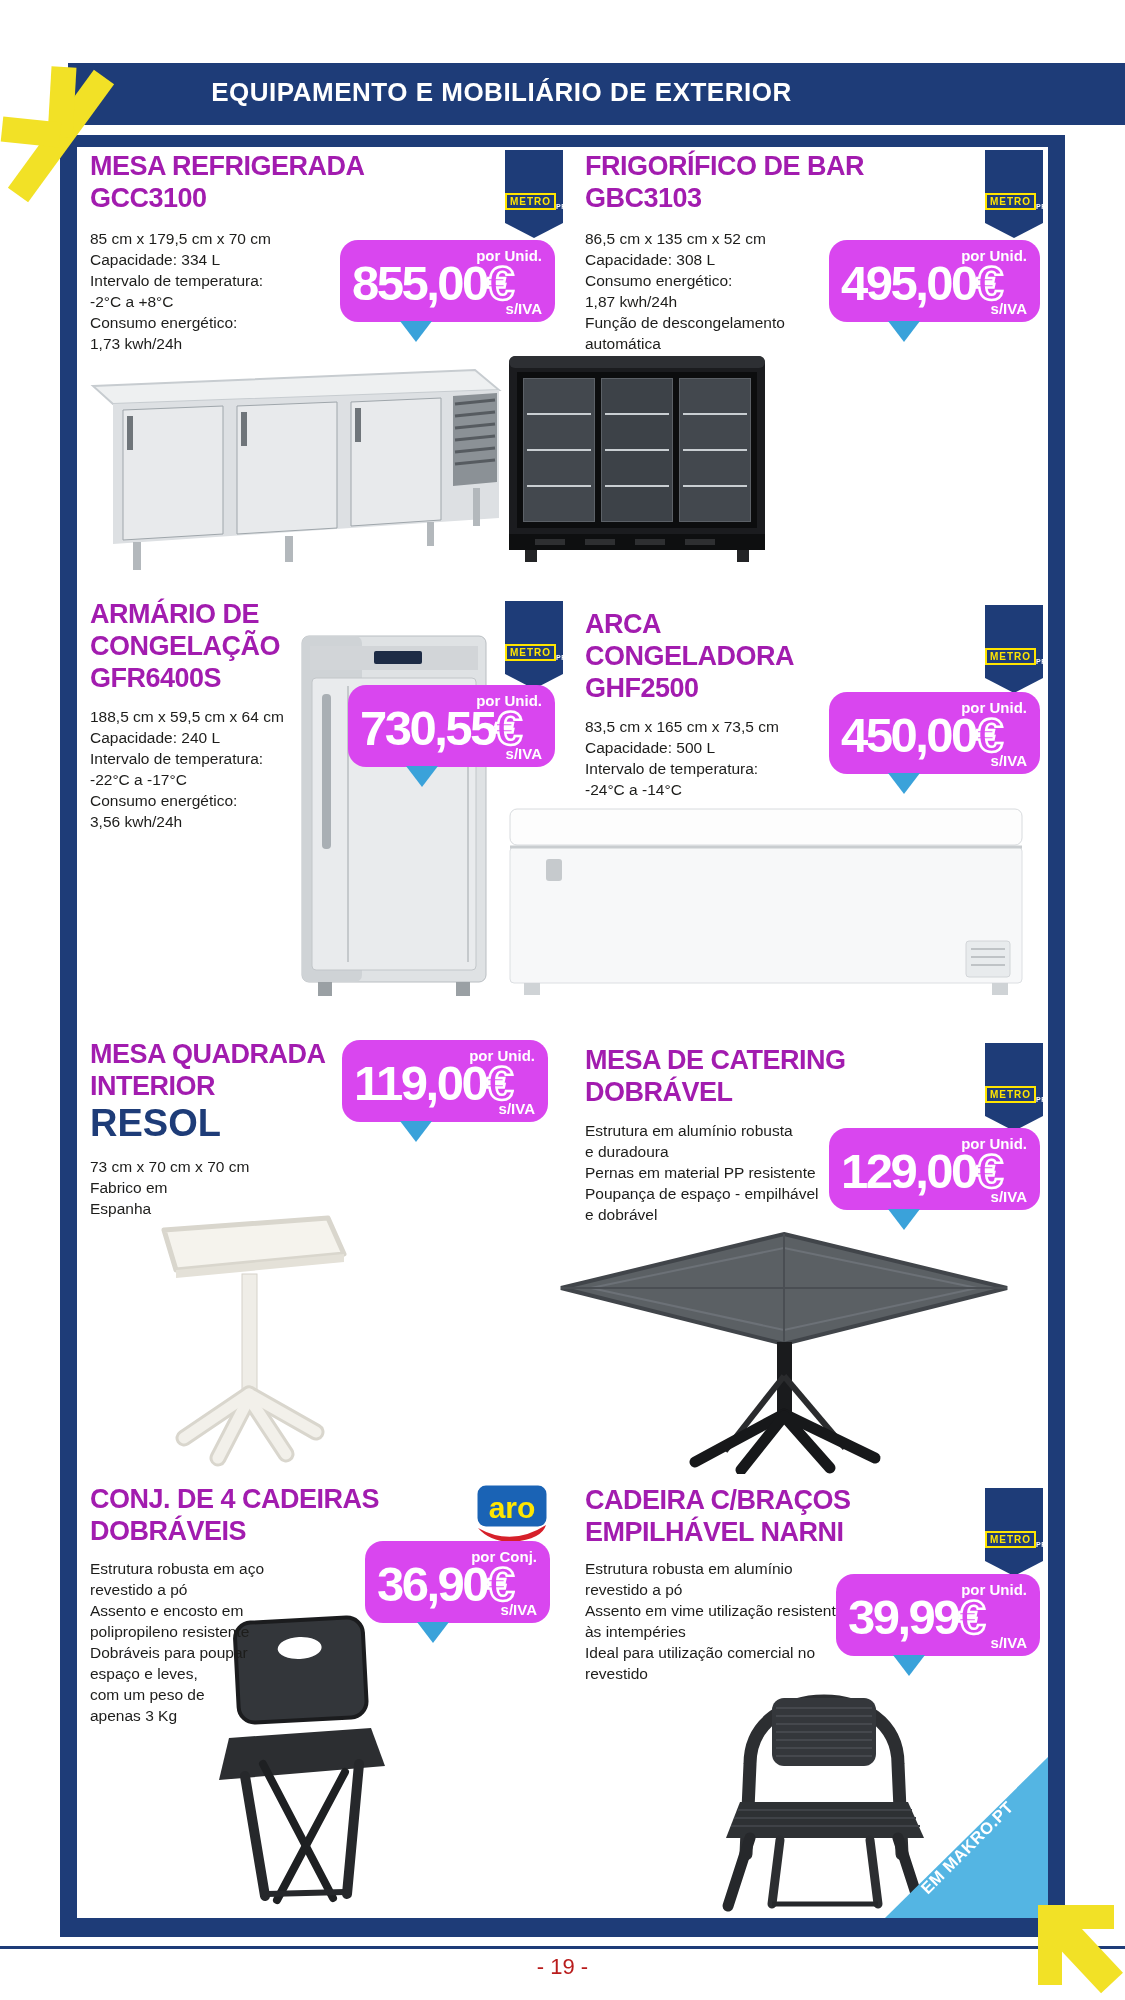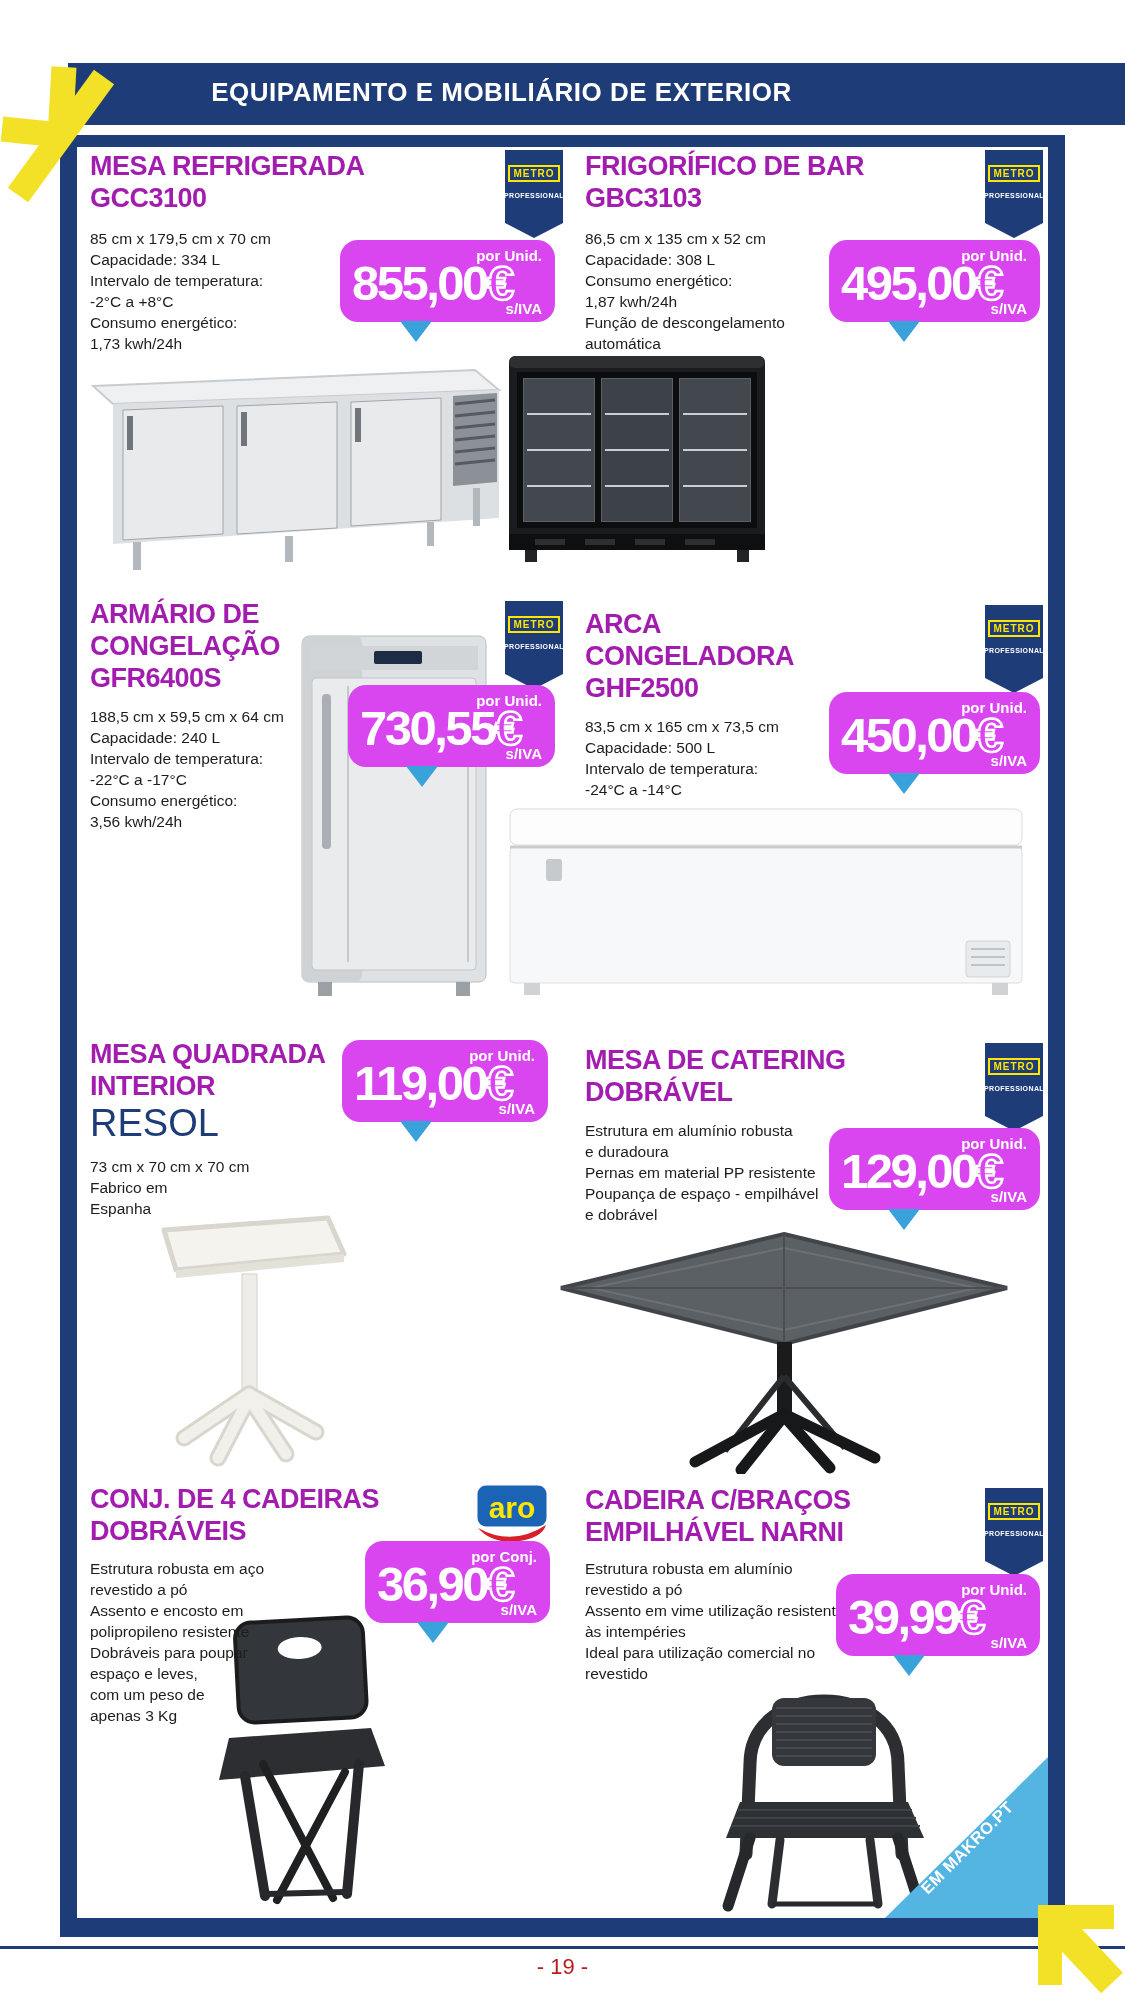--- a/index.html
+++ b/index.html
@@ -5,37 +5,37 @@
   html,body{margin:0;padding:0;background:#fff;}
   .page{position:relative;width:1125px;height:2000px;background:#fff;overflow:hidden;
         font-family:"Liberation Sans",sans-serif;}
   .hbar{position:absolute;left:68px;top:63px;width:1057px;height:62px;background:#1e3c78;}
   .htitle{position:absolute;left:0;top:77px;width:1003px;text-align:center;color:#fff;
         font-weight:bold;font-size:26px;letter-spacing:.5px;}
   .frame{position:absolute;left:60px;top:135px;width:1005px;height:1802px;box-sizing:border-box;
         border-style:solid;border-color:#1e3c78;border-width:12px 17px 19px 17px;}
   .title{position:absolute;color:#a21caf;font-weight:bold;font-size:27px;line-height:32px;
         letter-spacing:-.5px;z-index:4;}
-  .brand{position:absolute;color:#1e3c78;font-weight:normal;font-size:38px;line-height:42px;z-index:4;}
+  .brand{position:absolute;color:#1e3c78;font-weight:bold;font-size:38px;line-height:42px;z-index:4;}
   .specs{position:absolute;color:#1d1d1b;font-size:15.5px;line-height:21px;z-index:4;}
   .bubble{position:absolute;background:#d946ef;border-radius:18px;color:#fff;z-index:5;}
   .bubble .unit{position:absolute;top:7px;right:13px;font-size:15px;font-weight:bold;}
   .bubble .big{position:absolute;left:12px;top:15px;font-size:49px;font-weight:bold;
         letter-spacing:-2.5px;white-space:nowrap;}
   .bubble .tax{position:absolute;bottom:5px;right:13px;font-size:15px;font-weight:bold;}
   .bubble .tail{position:absolute;bottom:-20px;left:28%;width:0;height:0;
         border-left:16px solid transparent;border-right:16px solid transparent;
         border-top:21px solid #3aa2da;}
   .euro{color:#fff;}
   @supports (-webkit-text-stroke: 2px #fff){
     .euro{color:rgba(255,255,255,0);-webkit-text-stroke:2.5px #fff;}
   }
   .metro{position:absolute;width:58px;height:88px;background:#1e3c78;z-index:5;
         clip-path:polygon(0 0,100% 0,100% 83%,50% 100%,0 83%);
-        display:flex;flex-direction:column;align-items:center;padding-top:15px;box-sizing:border-box;}
+        display:flex;flex-direction:row;align-items:center;padding-top:15px;box-sizing:border-box;}
   .metro .m1{color:#ffe500;font-size:10px;font-weight:bold;letter-spacing:1px;
         border:2px solid #ffe500;padding:1px 3px;}
   .metro .m2{color:#fff;font-size:7px;font-weight:bold;letter-spacing:.4px;margin-top:10px;}
   .img{position:absolute;z-index:1;}
   .tri{position:absolute;left:885px;top:1757px;width:163px;height:161px;background:#54b5e3;
         clip-path:polygon(100% 0,100% 100%,0 100%);z-index:2;}
   .ribbon{position:absolute;left:868px;top:1822px;width:185px;text-align:center;z-index:3;
         transform:rotate(-45deg);color:#fff;font-weight:bold;font-size:16.5px;line-height:19px;
         letter-spacing:.5px;}
   .thinline{position:absolute;left:0;top:1946px;width:1125px;height:3px;background:#1e3c78;z-index:1;}

